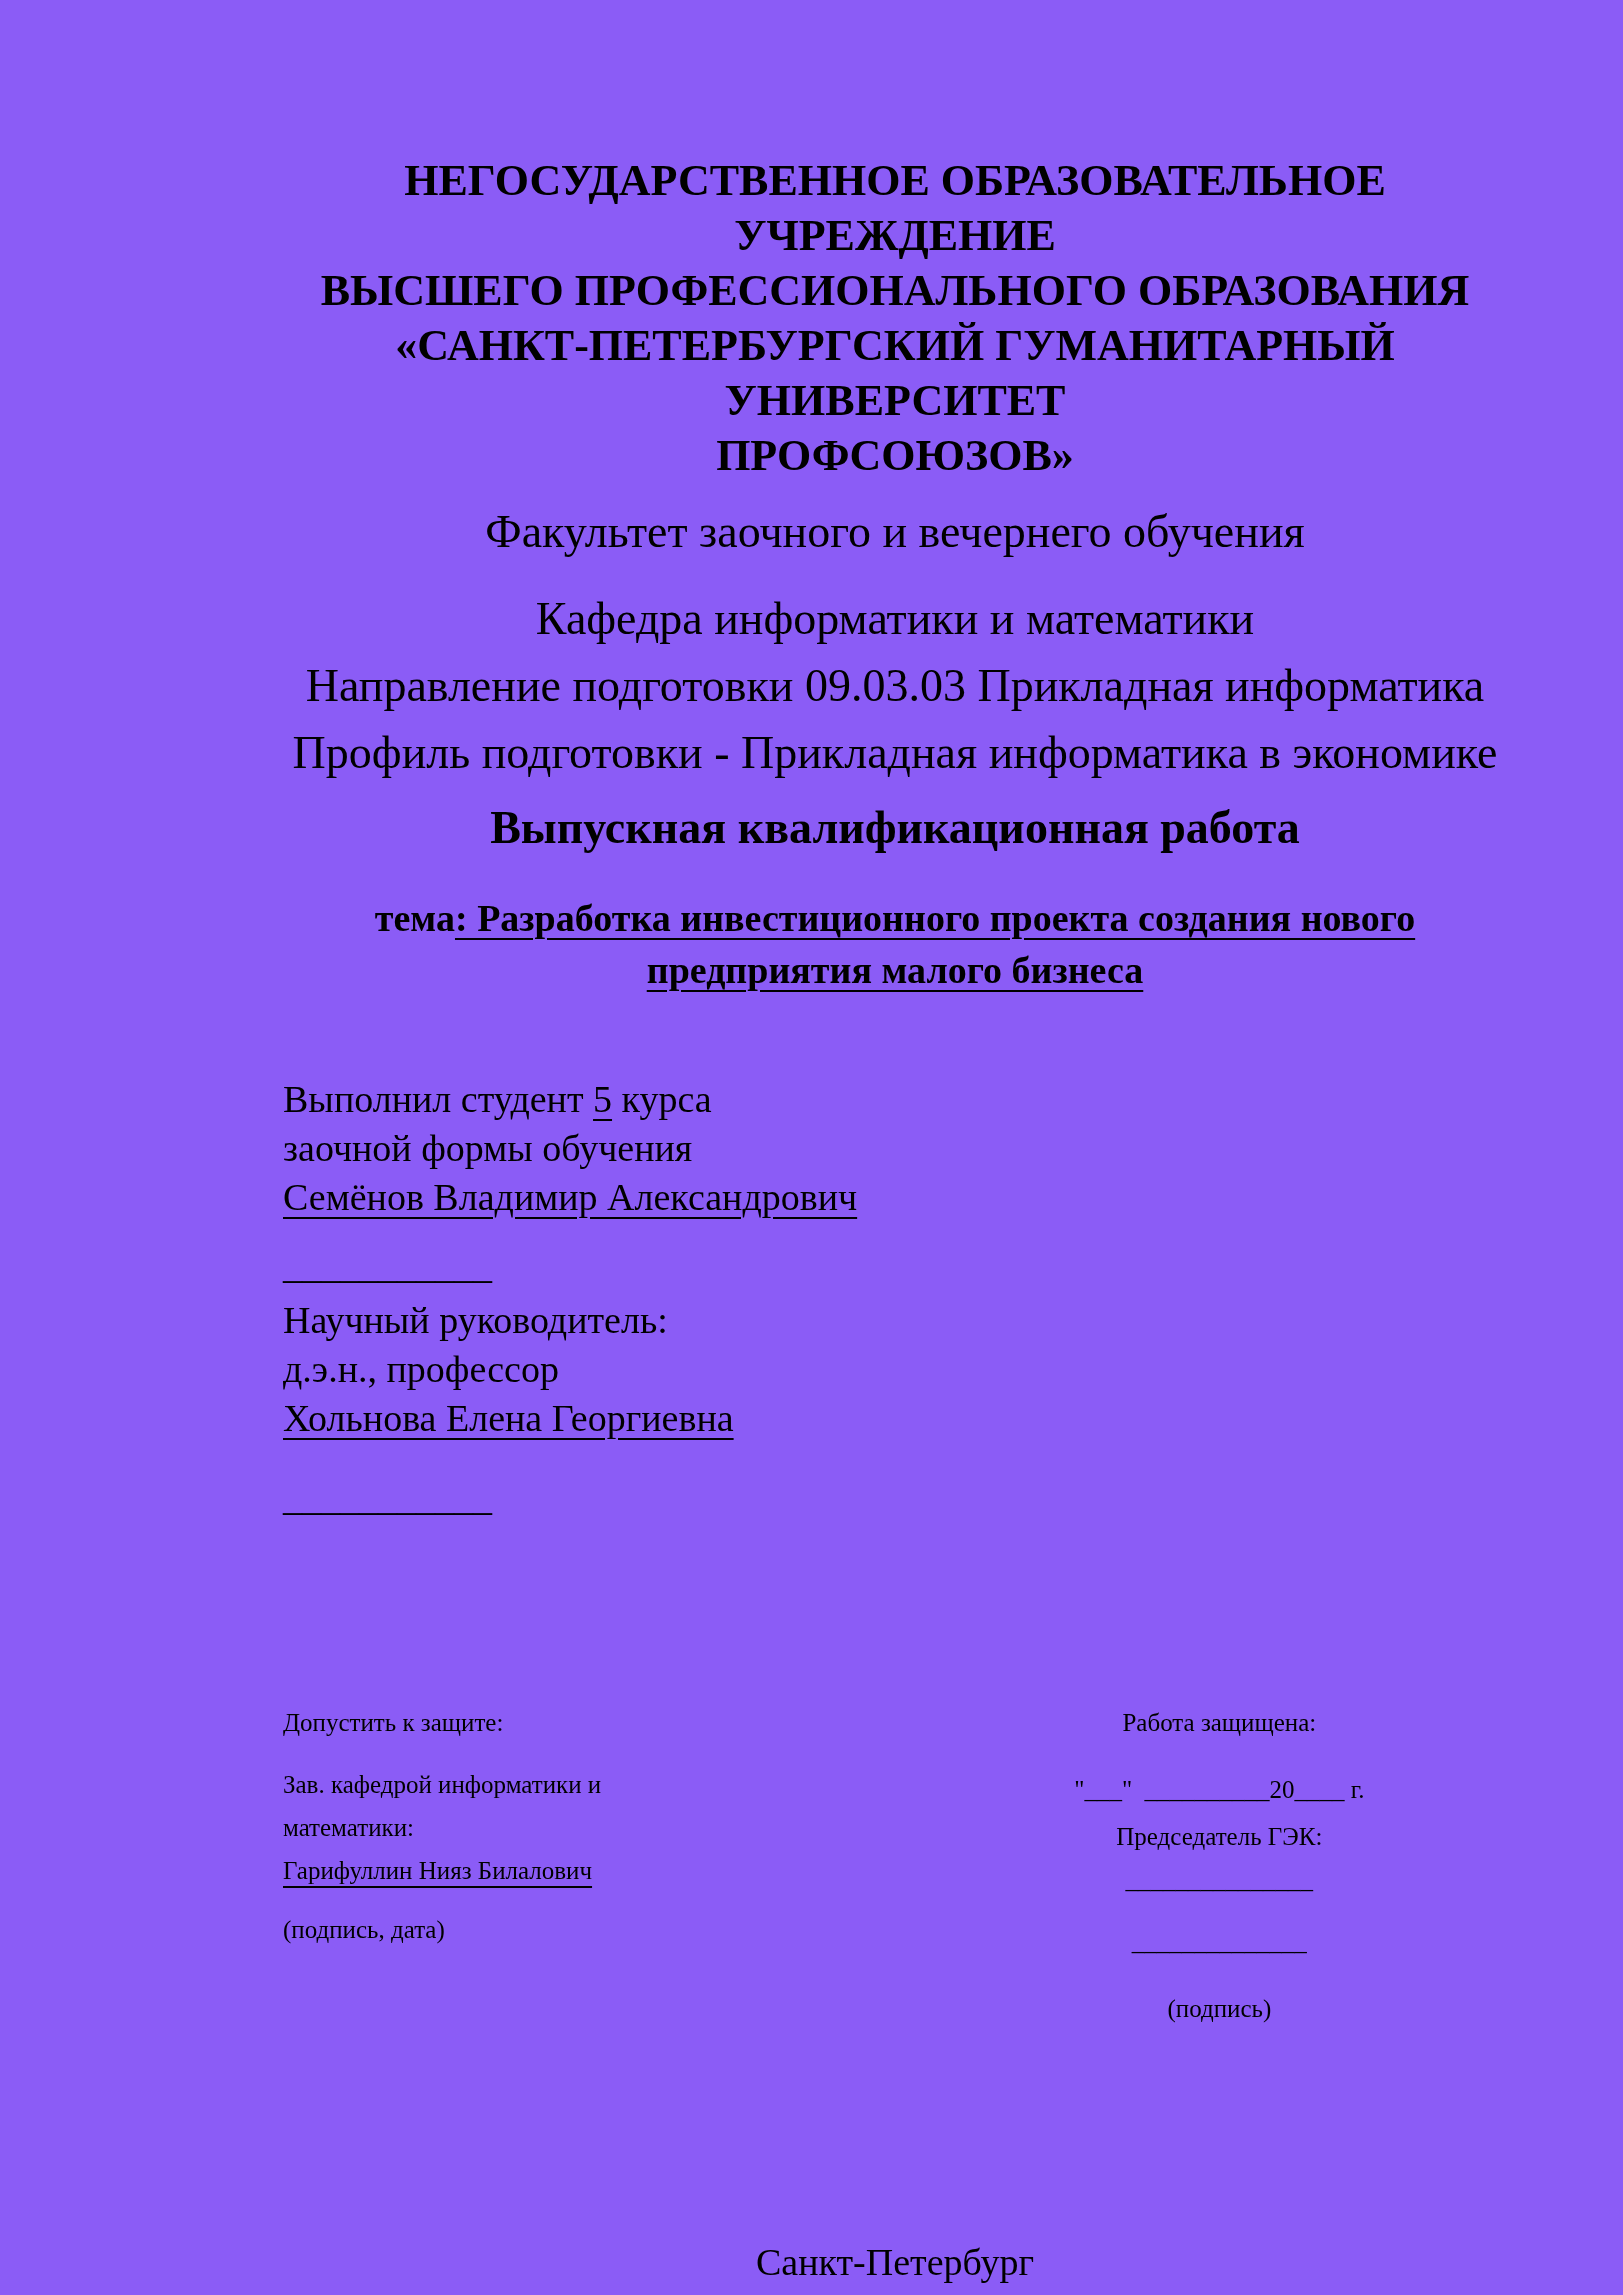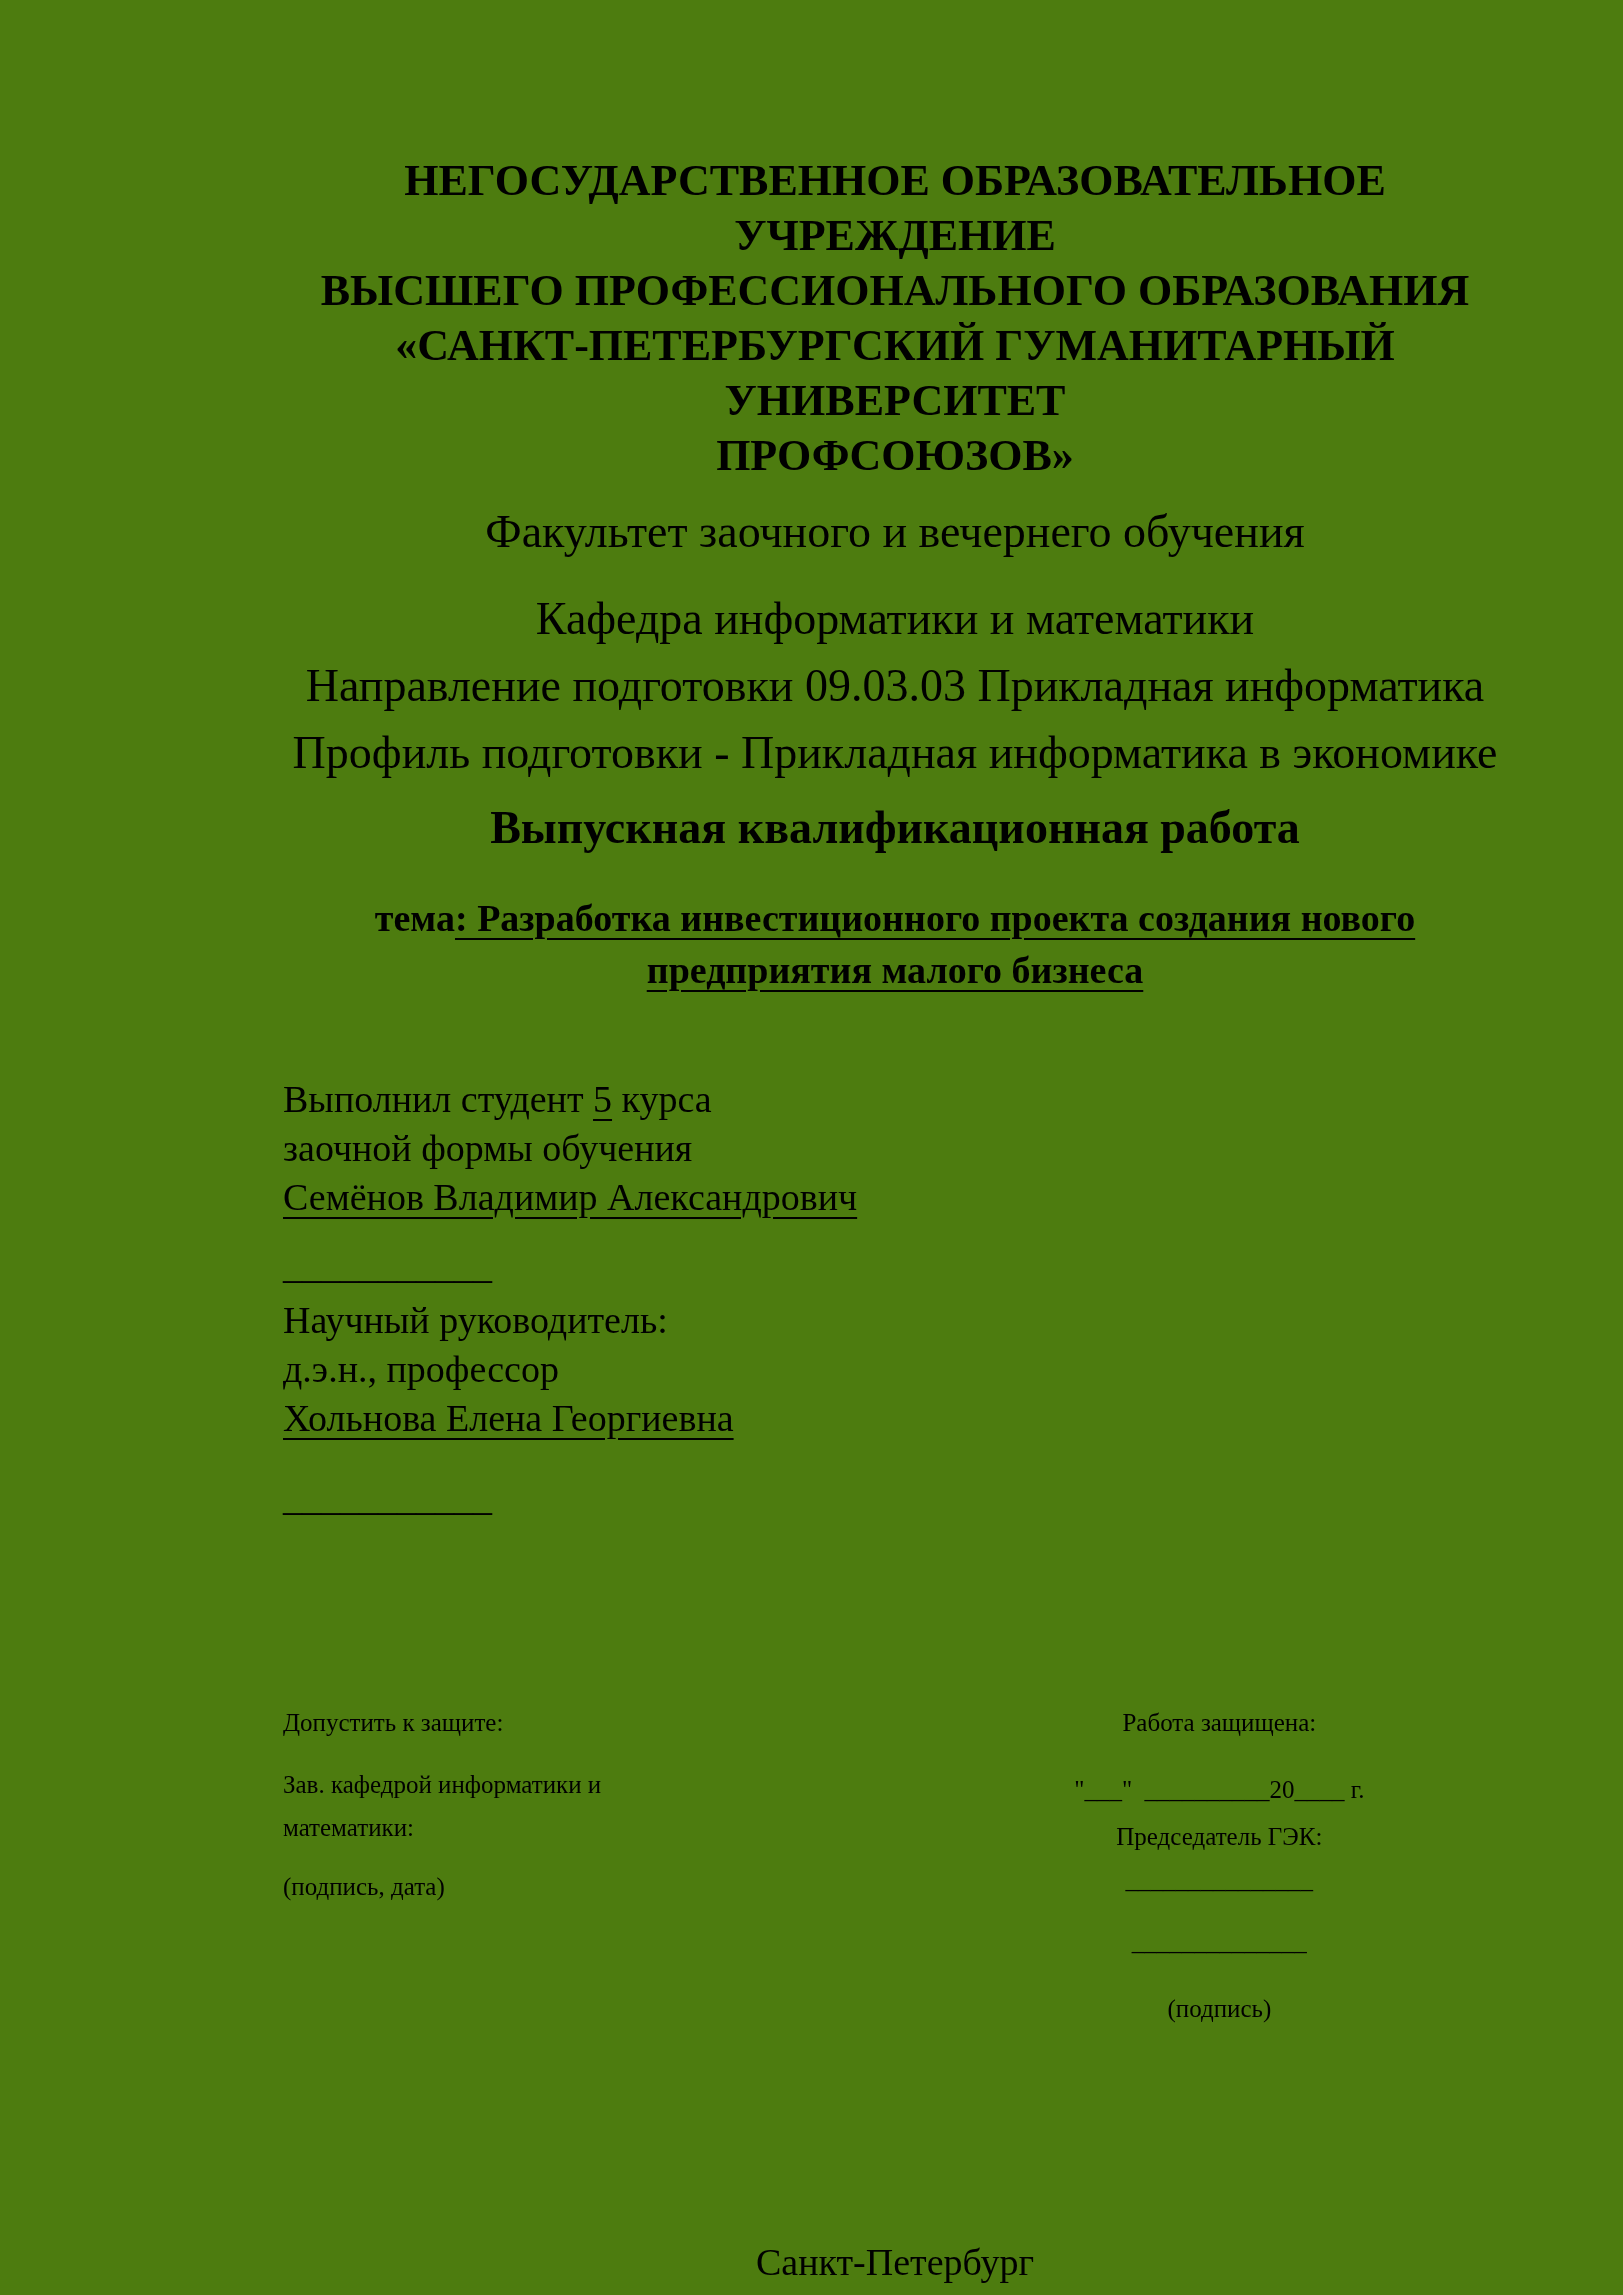--- a/index.html
+++ b/index.html
@@ -1,20 +1,20 @@
 <!DOCTYPE html>
 <html style="font-size:12.6px"><head>
 <meta charset="utf-8">
 <style>
   html, body { margin: 0; padding: 0; background: #ffffff; }
   .page {
     position: relative;
     width: 1623px;
     height: 2295px;
-    background: #4d7c0f;
+    background: #8b5cf6;
     color: #000000;
     font-family: "Liberation Serif", "DejaVu Serif", serif;
     box-sizing: border-box;
     padding: 153px 116px 0 283px;
     overflow: hidden;
   }
   .t { white-space: pre-wrap; }
   .center { text-align: center; }
 
   .org-block { font-weight: bold; font-size: 44px; line-height: 55px; }
@@ -88,20 +88,21 @@
     <div class="t p-blank2">___________</div>
   </div>
 
   <div class="approval-table">
     <div class="col-left">
       <div class="t">Допустить к защите:</div>
       <div class="a-head">
         <div class="t">Зав. кафедрой информатики и</div>
         <div class="t">математики:</div>
       </div>
+      <div class="t"><span class="u">Гарифуллин Нияз Билалович</span></div>
       <div class="t a-cap">(подпись, дата)</div>
     </div>
     <div class="col-right">
       <div class="t">Работа защищена:</div>
       <div class="t d-date">"___"  __________20____ г.</div>
       <div class="t d-chair">Председатель ГЭК:</div>
       <div class="t">_______________</div>
       <div class="t d-sig2">______________</div>
       <div class="t d-cap">(подпись)</div>
     </div>

